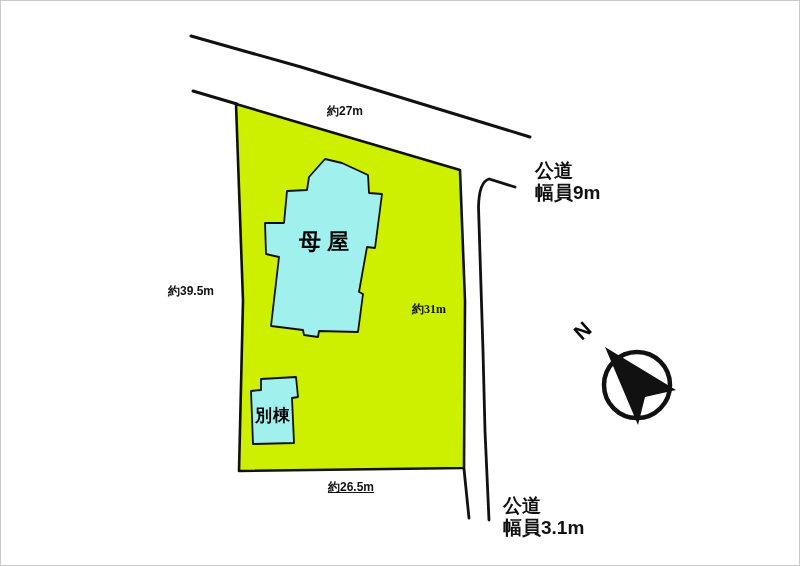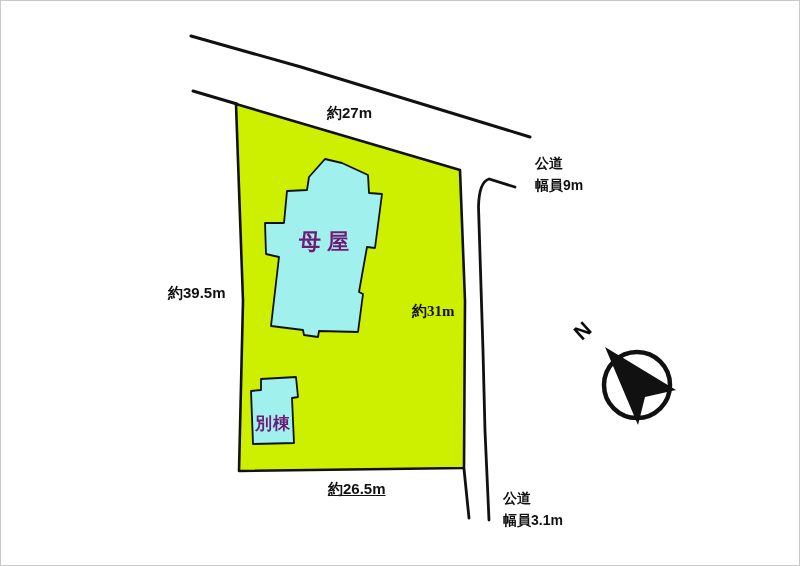--- a/index.html
+++ b/index.html
@@ -12,25 +12,25 @@
     overflow:hidden;
     font-family:"Liberation Sans","DejaVu Sans",sans-serif;
   }
   .stage svg{position:absolute;left:0;top:0;}
   .lbl{
     position:absolute;
     color:#111;
     white-space:nowrap;
     line-height:1.25;
   }
-  .dim{font-size:15px;font-weight:bold;}
-  .road-lbl{font-size:14px;font-weight:600;line-height:22px;}
-  .bldg-lbl{font-weight:bold;color:#701a75;}
+  .dim{font-size:12px;font-weight:bold;}
+  .road-lbl{font-size:19px;font-weight:600;line-height:22px;margin-top:8px;}
+  .bldg-lbl{font-weight:bold;color:#000000;}
   .house-lbl{font-size:22px;letter-spacing:6px;}
-  .annex-lbl{font-size:17px;letter-spacing:1px;margin-top:8px;}
+  .annex-lbl{font-size:17px;letter-spacing:1px;}
   .north-n{
     position:absolute;
     font-size:21px;font-weight:bold;color:#0a0a0a;
     transform:rotate(-42deg);
   }
 </style>
 </head>
 <body>
 
 <div class="stage">

